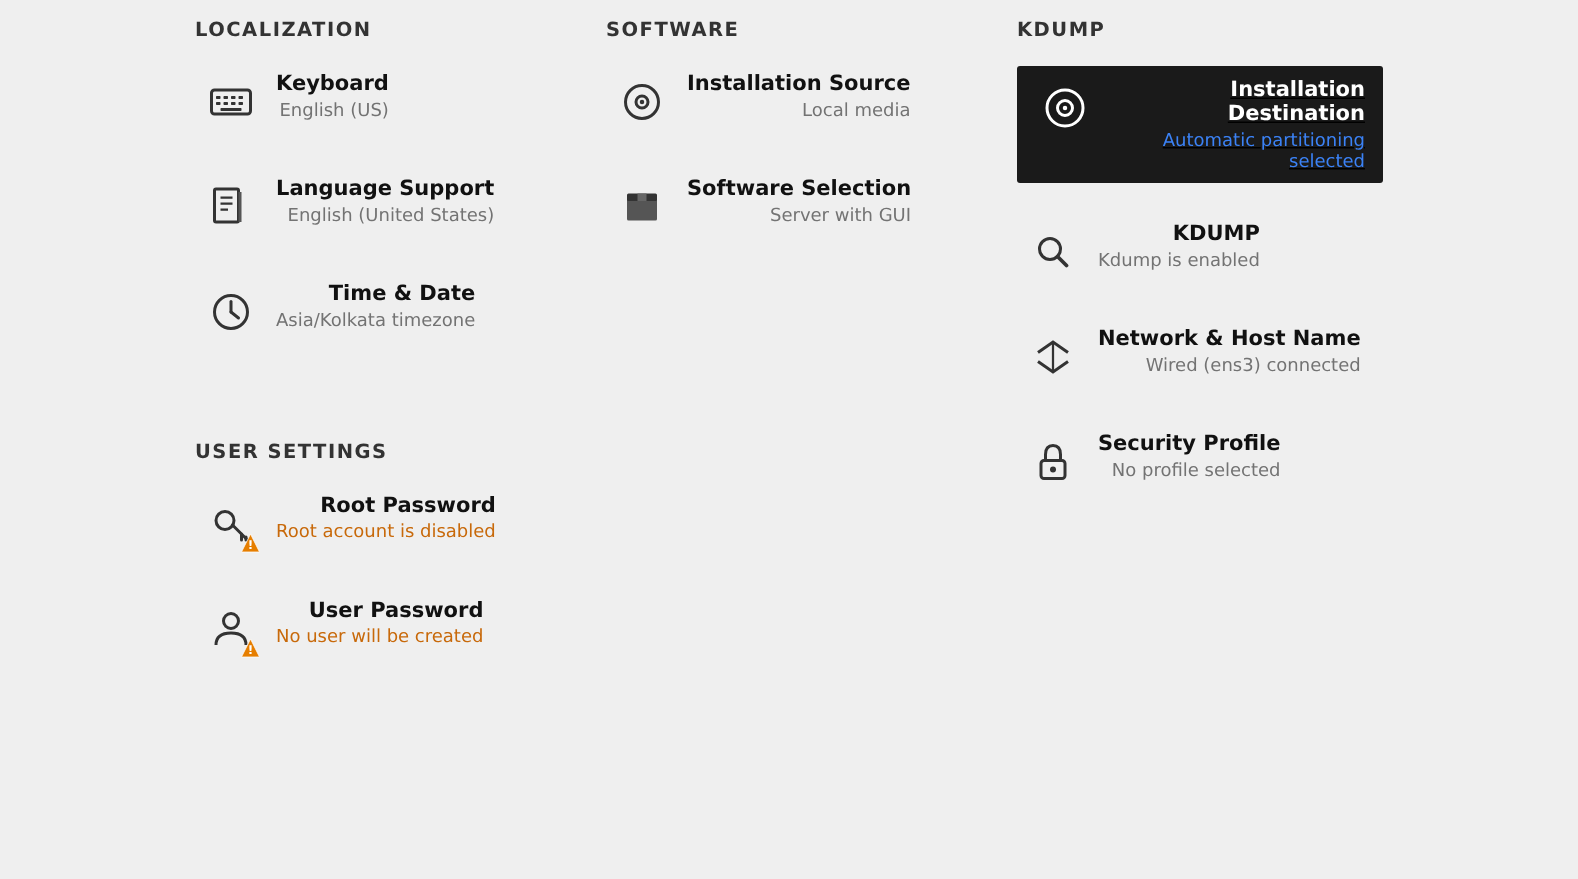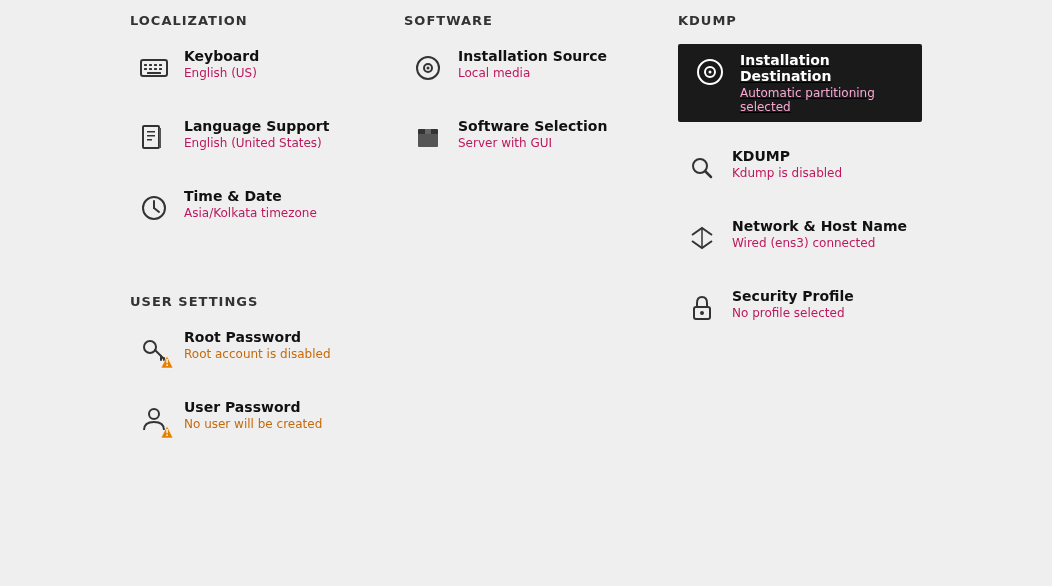--- a/index.html
+++ b/index.html
@@ -44,29 +44,30 @@
       align-items: center;
       justify-content: center;
       flex-shrink: 0;
       position: relative;
     }
     .item-text {
       margin-left: 10px;
       display: flex;
       flex-direction: column;
       justify-content: center;
+      text-align: right;
     }
     .item-title {
       font-size: 14px;
       font-weight: bold;
       color: #111;
     }
     .item-subtitle {
       font-size: 12px;
-      color: #be185d;
+      color: #737373;
       margin-top: 2px;
     }
     .item-subtitle.warning {
       color: #c8690a;
     }
     
     .item-highlighted {
       background: #1a1a1a;
       padding: 8px 12px;
       border-radius: 2px;
@@ -290,33 +291,33 @@
     <div class="section-title">KDUMP</div>
 
     <div class="item item-highlighted">
       <div class="icon-wrap">
         <svg class="svg-icon">
             <use href="#icon-disk"></use>
           </svg>
       </div>
       <div class="item-text">
         <span class="item-title">Installation Destination</span>
-        <span class="item-subtitle" style="color:#f9a8d4;">Automatic partitioning selected</span>
+        <span class="item-subtitle" style="color:#3b82f6;">Automatic partitioning selected</span>
       </div>
     </div>
 
     <div class="item">
       <div class="icon-wrap">
         <svg class="svg-icon">
             <use href="#icon-search"></use>
           </svg>
       </div>
       <div class="item-text">
         <span class="item-title">KDUMP</span>
-        <span class="item-subtitle">Kdump is disabled</span>
+        <span class="item-subtitle">Kdump is enabled</span>
       </div>
     </div>
 
     <div class="item">
       <div class="icon-wrap">
         <svg class="svg-icon">
             <use href="#icon-network"></use>
           </svg>
       </div>
       <div class="item-text">

